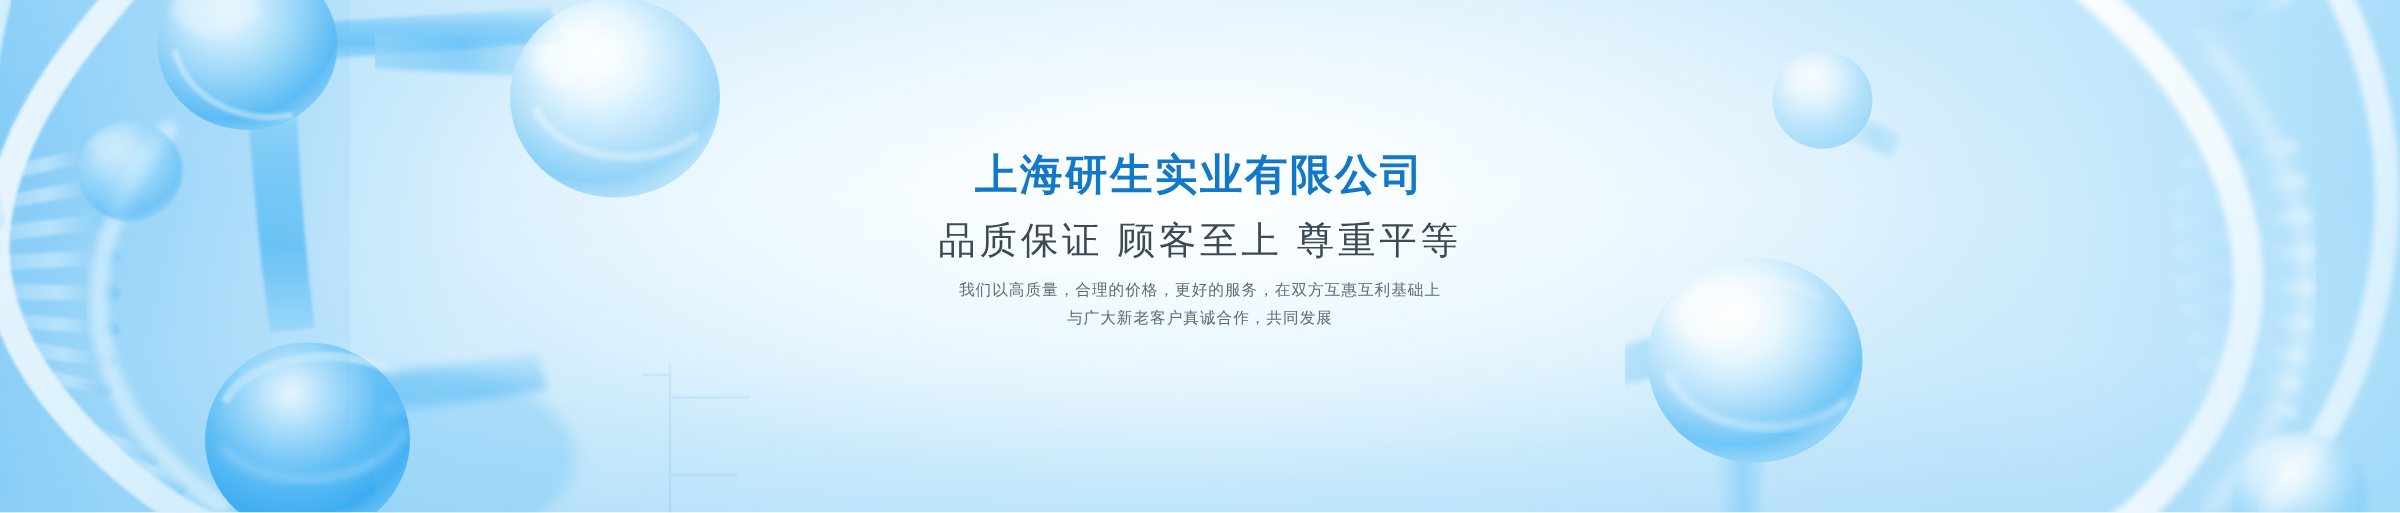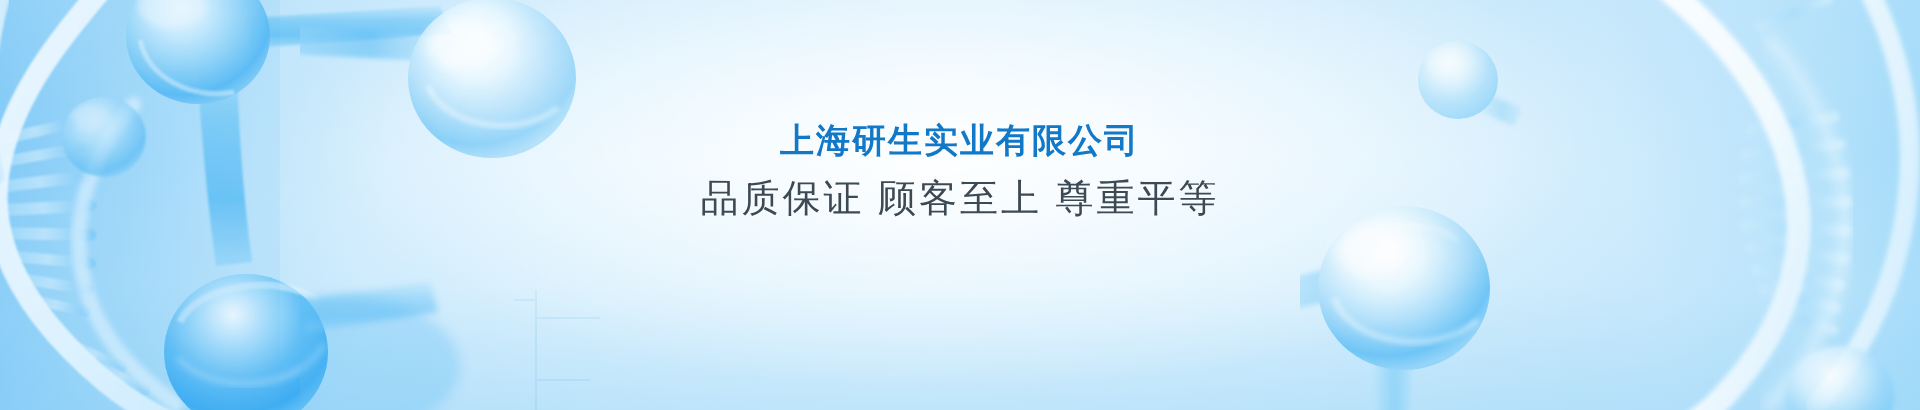--- a/index.html
+++ b/index.html
@@ -78,21 +78,21 @@
   .company-name {
     font-size: 34px;
     font-weight: bold;
     color: #1278c8;
     letter-spacing: 2px;
     line-height: 1.2;
     margin: 12px;
     text-shadow: 0 1px 2px rgba(255,255,255,0.9);
   }
   .slogan {
-    font-size: 38px;
+    font-size: 30px;
     font-weight: 400;
     color: #3c4a55;
     letter-spacing: 3px;
     line-height: 1.32;
     margin: 4px 0 0 0;
     text-shadow: 0 1px 2px rgba(255,255,255,0.85);
   }
   .desc {
     margin: 10px 0 0 0;
     font-size: 12.5px;
@@ -308,15 +308,19 @@
     <g opacity="0.8">
       <ellipse cx="540" cy="396" rx="54" ry="50" fill="url(#sphRsm)" filter="url(#blurR)"></ellipse>
     </g>
   </svg>
 
   <div class="wash wash-core"></div>
 
   <div class="copy">
     <h1 class="company-name">上海研生实业有限公司</h1>
     <h2 class="slogan">品质保证 顾客至上 尊重平等</h2>
+    <p class="desc">
+      <span class="line">我们以高质量，合理的价格，更好的服务，在双方互惠互利基础上</span>
+      <span class="line">与广大新老客户真诚合作，共同发展</span>
+    </p>
   </div>
 
 </div>
 
 </body></html>

